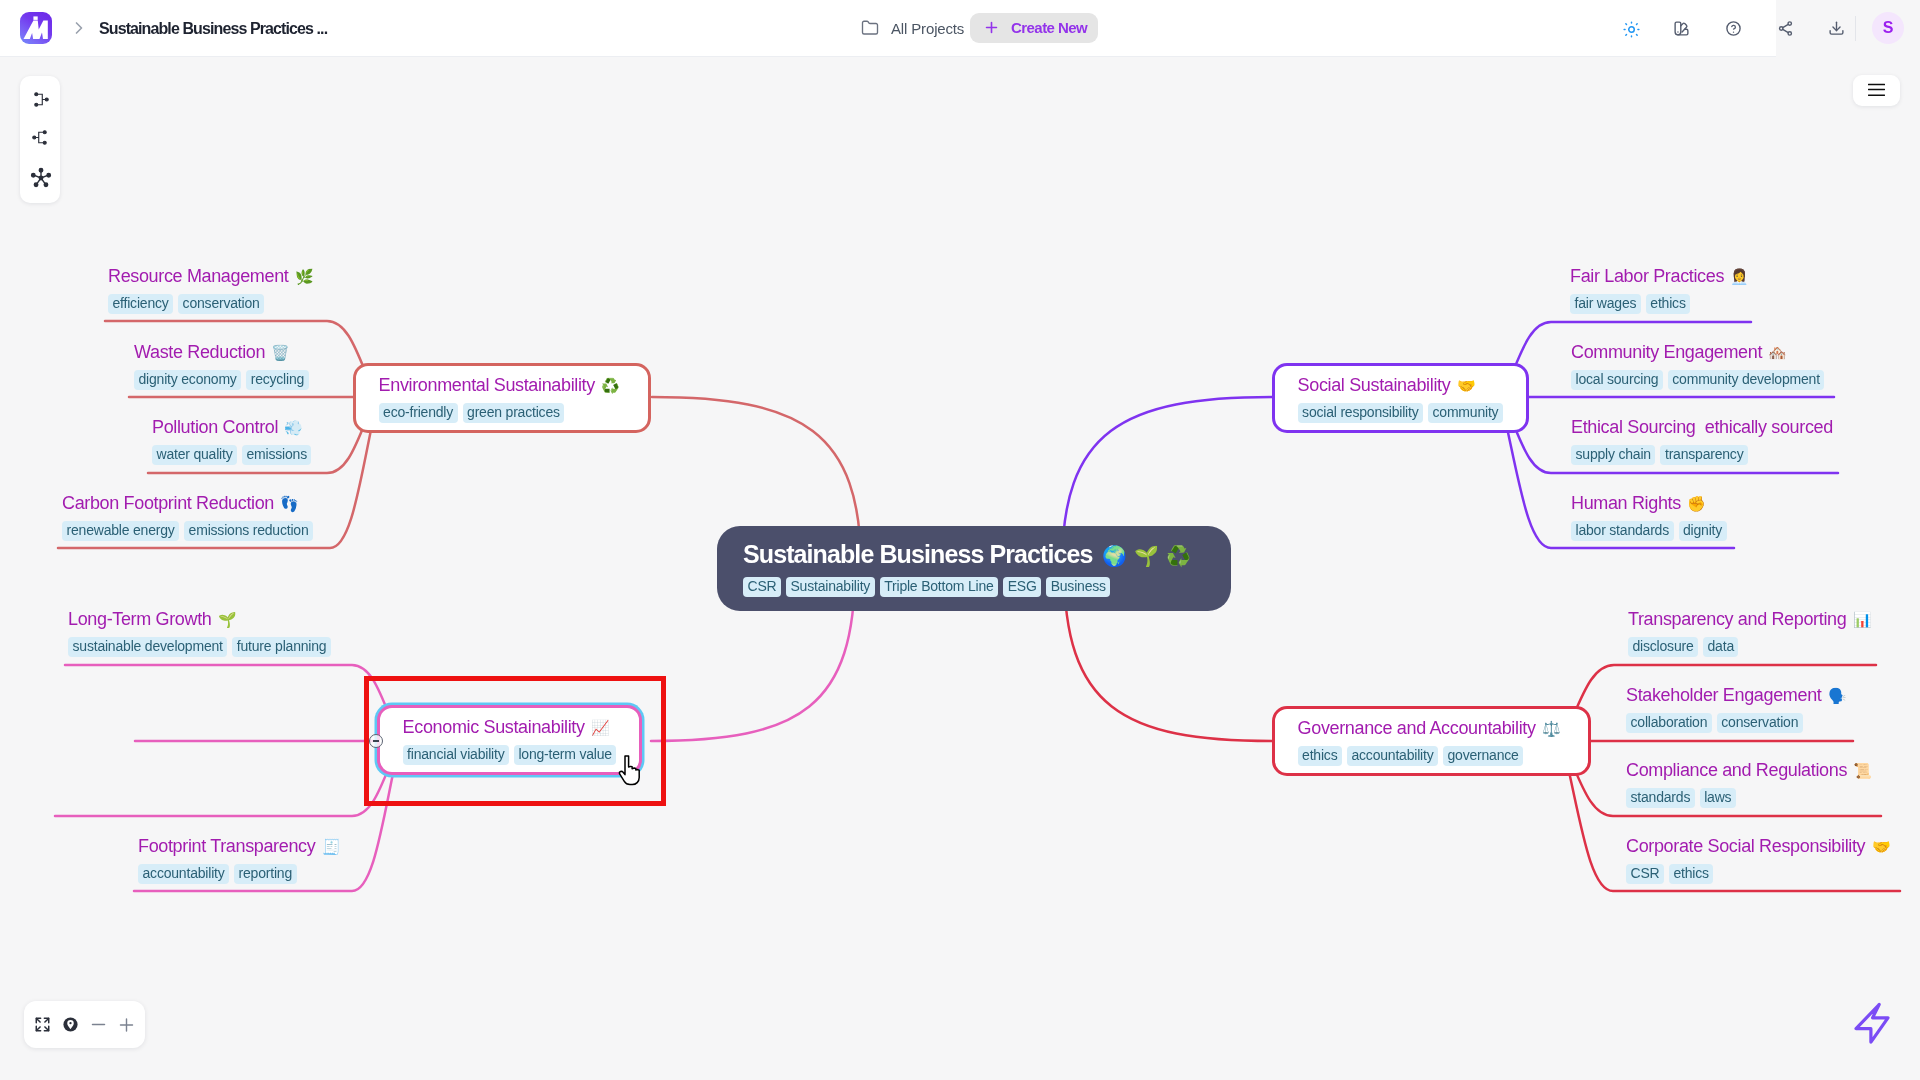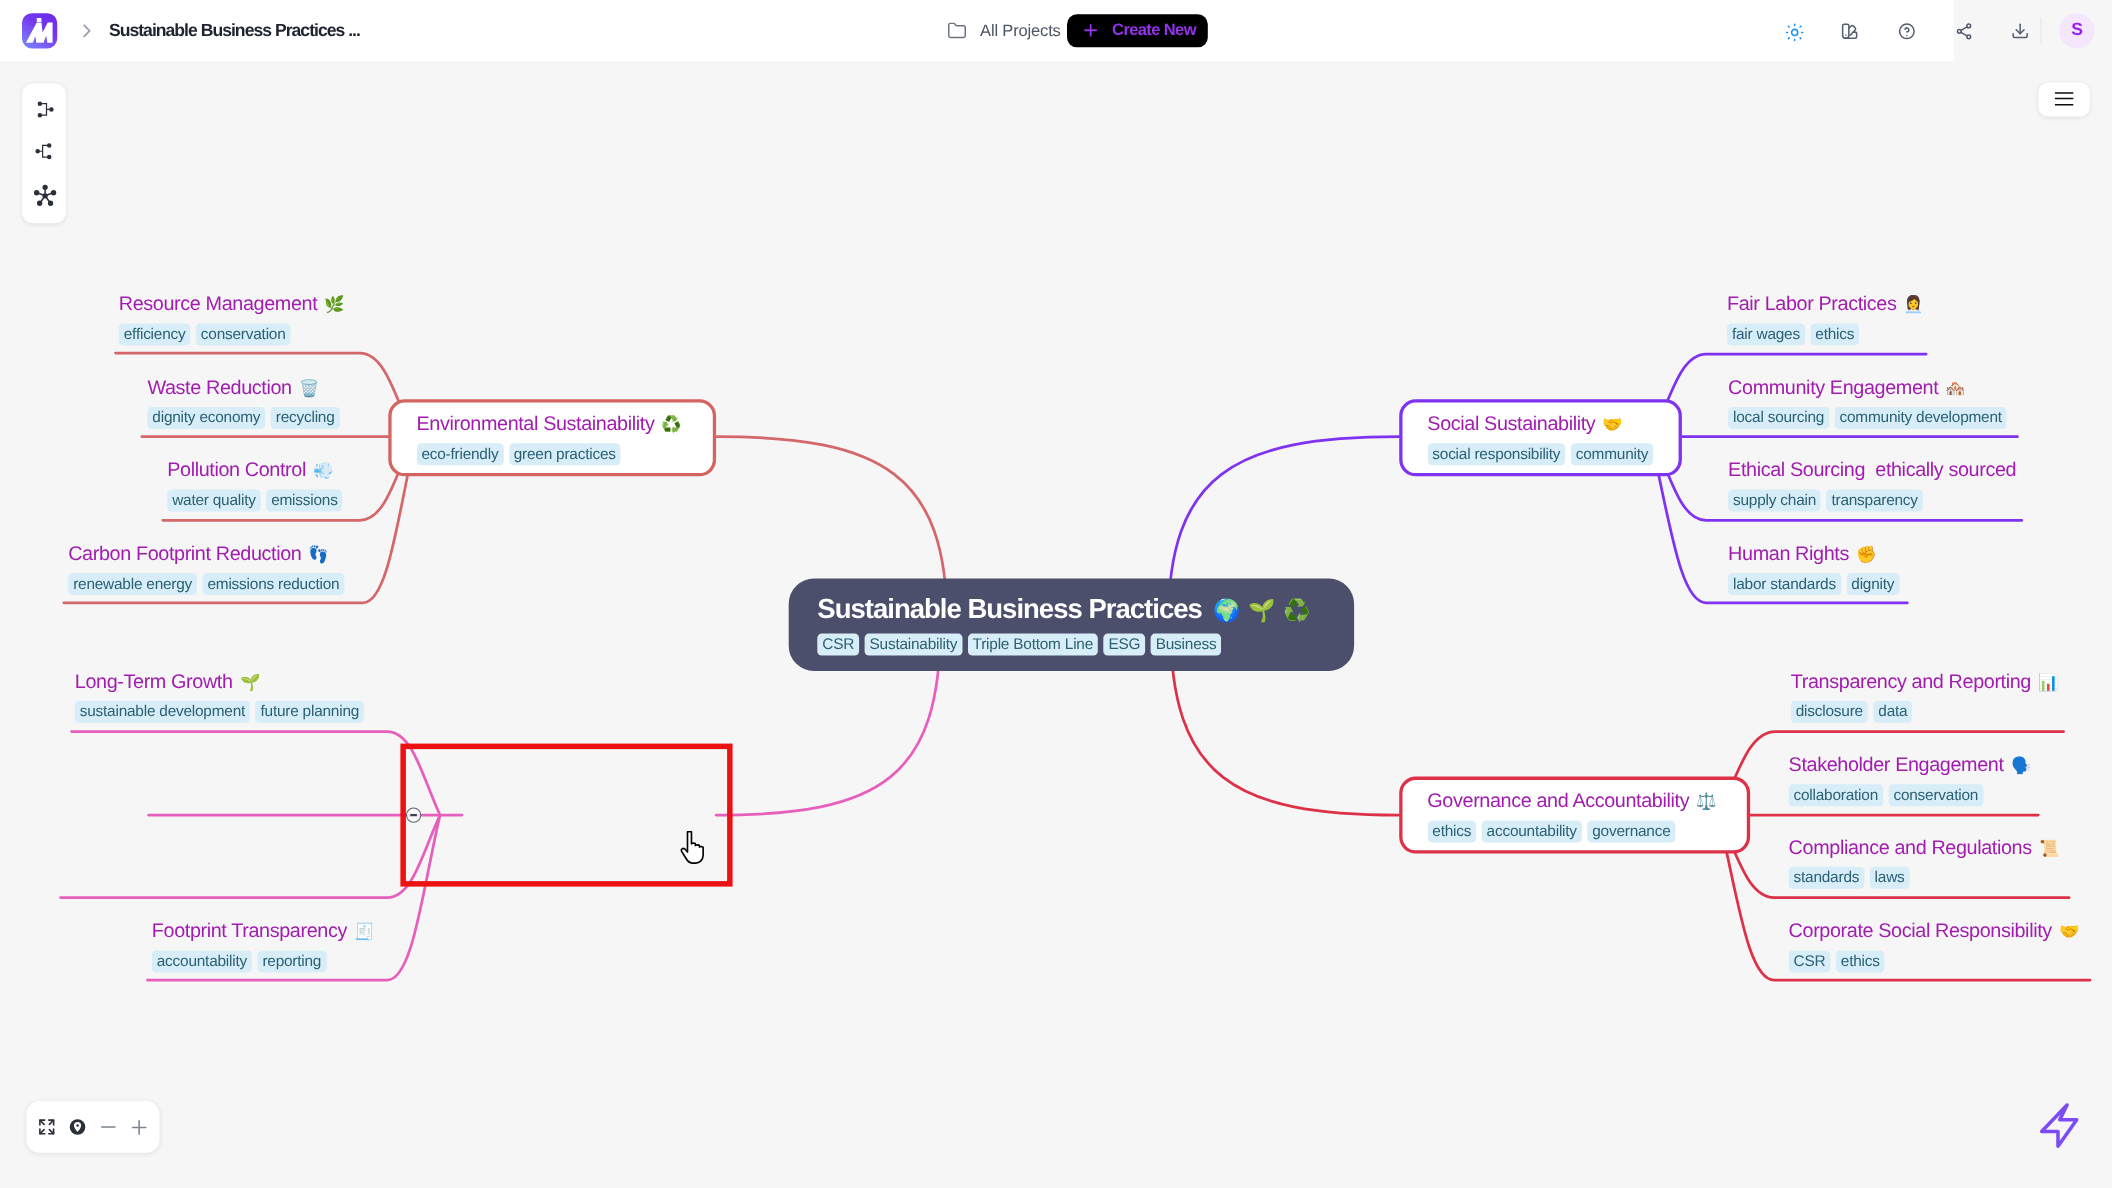--- a/index.html
+++ b/index.html
@@ -13,21 +13,21 @@
           border-bottom:1px solid #eceef2;z-index:50;}
   .logo{position:absolute;left:20px;top:12px;width:32px;height:32px;border-radius:9px;
         background:linear-gradient(215deg,#6d28e8 0%,#7339ee 42%,#7b6cf7 78%,#6f8bfb 100%);
         display:flex;align-items:center;justify-content:center;}
   .crumb-sep{position:absolute;left:69px;top:18px;}
   .crumb-title{position:absolute;left:99px;top:20px;font-size:16px;color:#1e2330;font-weight:700;
                letter-spacing:-.9px;white-space:nowrap;}
   .allproj{position:absolute;left:861px;top:19px;display:flex;align-items:center;gap:12px;
            font-size:15px;color:#4b5563;white-space:nowrap;letter-spacing:-.15px;}
   .createnew{position:absolute;left:970px;top:12.5px;height:30.5px;border-radius:9px;
-             background:#000000;display:flex;align-items:center;gap:11px;padding:0 11px 0 13px;
+             background:#e5e5e5;display:flex;align-items:center;gap:11px;padding:0 11px 0 13px;
              color:#9333ea;font-size:15px;font-weight:700;letter-spacing:-.55px;white-space:nowrap;box-sizing:border-box;}
   .ticons{position:absolute;left:0;top:0;height:56px;width:1920px;}
   .ticons > svg{position:absolute;top:19px;}
   .tdiv{position:absolute;left:1855px;top:16px;width:1px;height:25px;background:#e3e5ea;}
   .avatar{position:absolute;left:1872px;top:12px;width:32px;height:32px;border-radius:50%;
           background:#f4e6fd;display:flex;align-items:center;justify-content:center;
           color:#9b20ef;font-size:16px;font-weight:600;letter-spacing:-.4px;
           font-family:"Liberation Sans",sans-serif;}
 
   
@@ -218,20 +218,27 @@
     <div class="node branch" style="left:353px;top:363px;border-color:#d4645f">
       <div class="ntitle"><span>Environmental Sustainability</span> <span class="emoji">♻️</span></div>
       <div class="ntags">
         <span class="tag">eco-friendly</span>
         <span class="tag">green practices</span>
       </div>
     </div>
 
     <div class="selbox" style="left:364px;top:676px;width:302px;height:130px"></div>
 
+    <div class="node branch selected" style="left:377px;top:705px;border-color:#e75fbd;box-shadow:0 0 0 2.5px #5ec8f5">
+      <div class="ntitle"><span>Economic Sustainability</span> <span class="emoji">📈</span></div>
+      <div class="ntags">
+        <span class="tag">financial viability</span>
+        <span class="tag">long-term value</span>
+      </div>
+    </div>
     <div class="collapse" style="left:369px;top:734px">
         <i></i>
       </div>
 
     <div class="node branch" style="left:1272px;top:363px;border-color:#7f33f0">
       <div class="ntitle"><span>Social Sustainability</span> <span class="emoji">🤝</span></div>
       <div class="ntags">
         <span class="tag">social responsibility</span>
         <span class="tag">community</span>
       </div>

